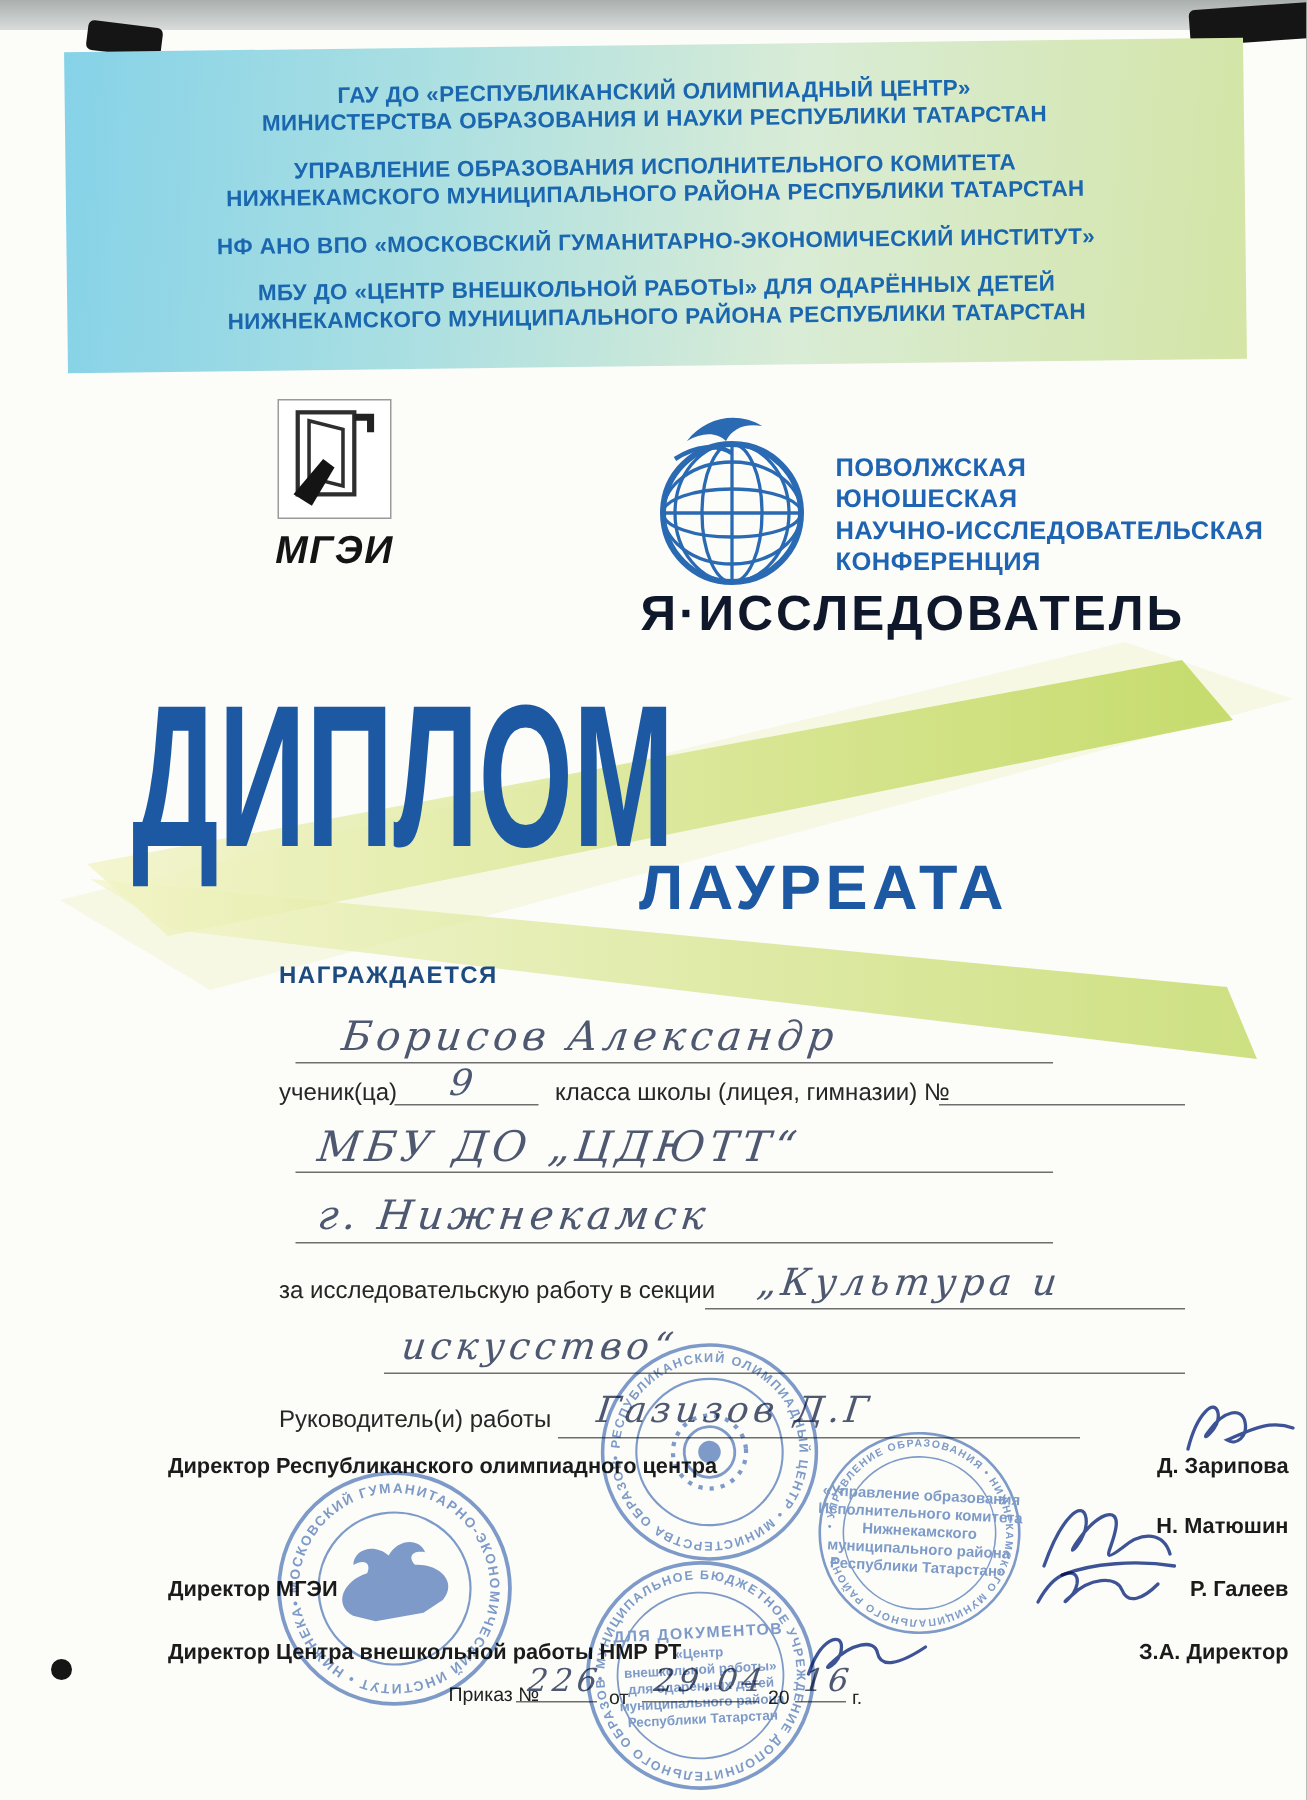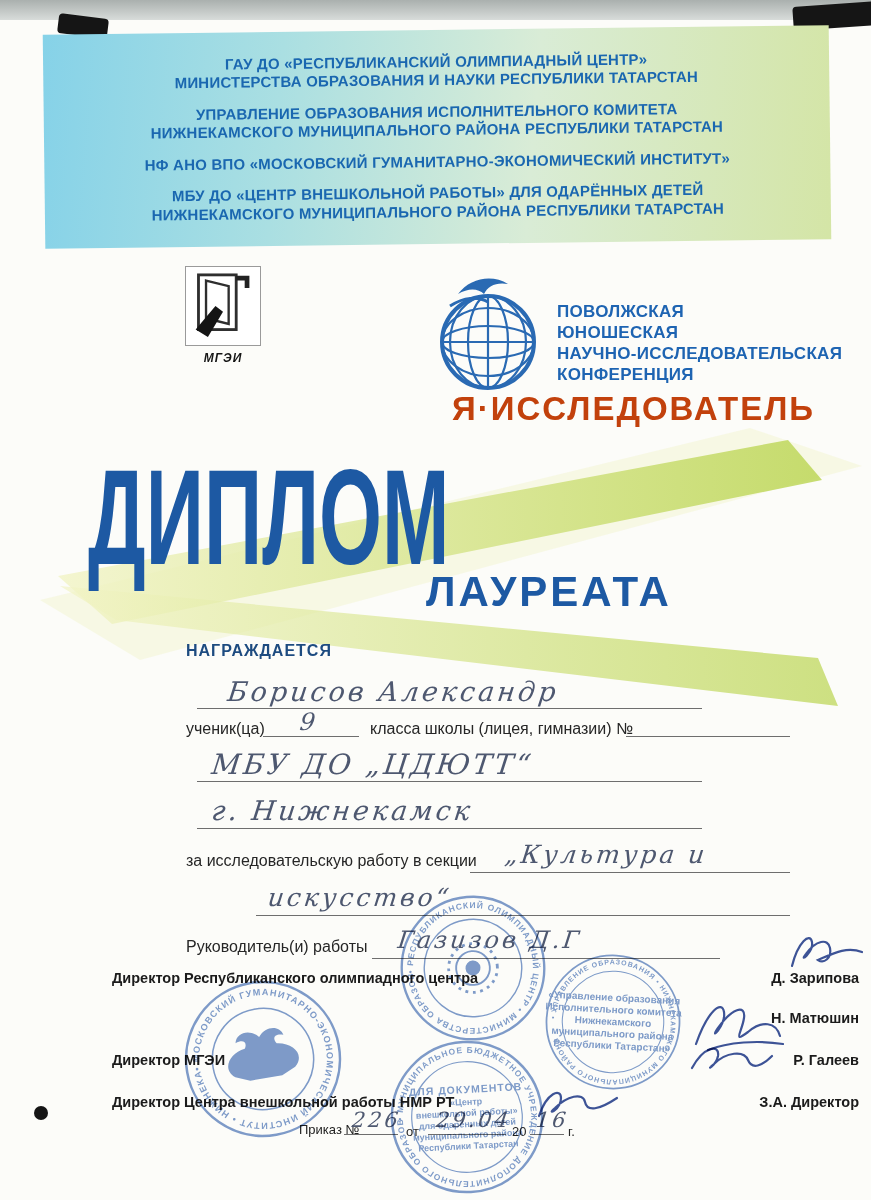--- a/index.html
+++ b/index.html
@@ -27,28 +27,28 @@
   .banner p{
     margin:0;text-align:center;color:#1a67b0;font-weight:bold;
     font-size:15px;line-height:18.5px;white-space:pre-line;letter-spacing:.2px;
   }
 
   
   .mgei{position:absolute;left:178px;top:266px;width:90px;display:flex;
     flex-direction:column;align-items:center;}
   .mgei-box{width:74px;height:78px;background:#fff;border:1px solid #9a9a9a;
     display:flex;align-items:center;justify-content:center;}
-  .mgei-label{font-weight:bold;font-style:italic;font-size:12px;color:#141414;
+  .mgei-label{font-weight:bold;font-style:italic;font-size:26px;color:#141414;
     margin-top:5px;letter-spacing:1px;}
 
   
   .globe{position:absolute;left:428px;top:274px;width:120px;height:122px;}
   .conf-lines{position:absolute;left:557px;top:301px;color:#1e64b2;font-weight:bold;
     font-size:17px;line-height:21px;white-space:pre-line;letter-spacing:.3px;}
-  .conf-title{position:absolute;left:452px;top:390px;color:#c2410c;font-weight:bold;
+  .conf-title{position:absolute;left:427px;top:390px;color:#0f172a;font-weight:bold;
     font-size:33px;letter-spacing:2px;}
 
   
   .swoosh{position:absolute;left:0;top:428px;width:871px;height:300px;}
 
   
   .diploma-title{
     position:absolute;left:88px;top:450px;font-size:135px;line-height:1;
     font-weight:bold;color:#1d59a3;transform:scaleX(.6);transform-origin:left top;
     white-space:nowrap;

